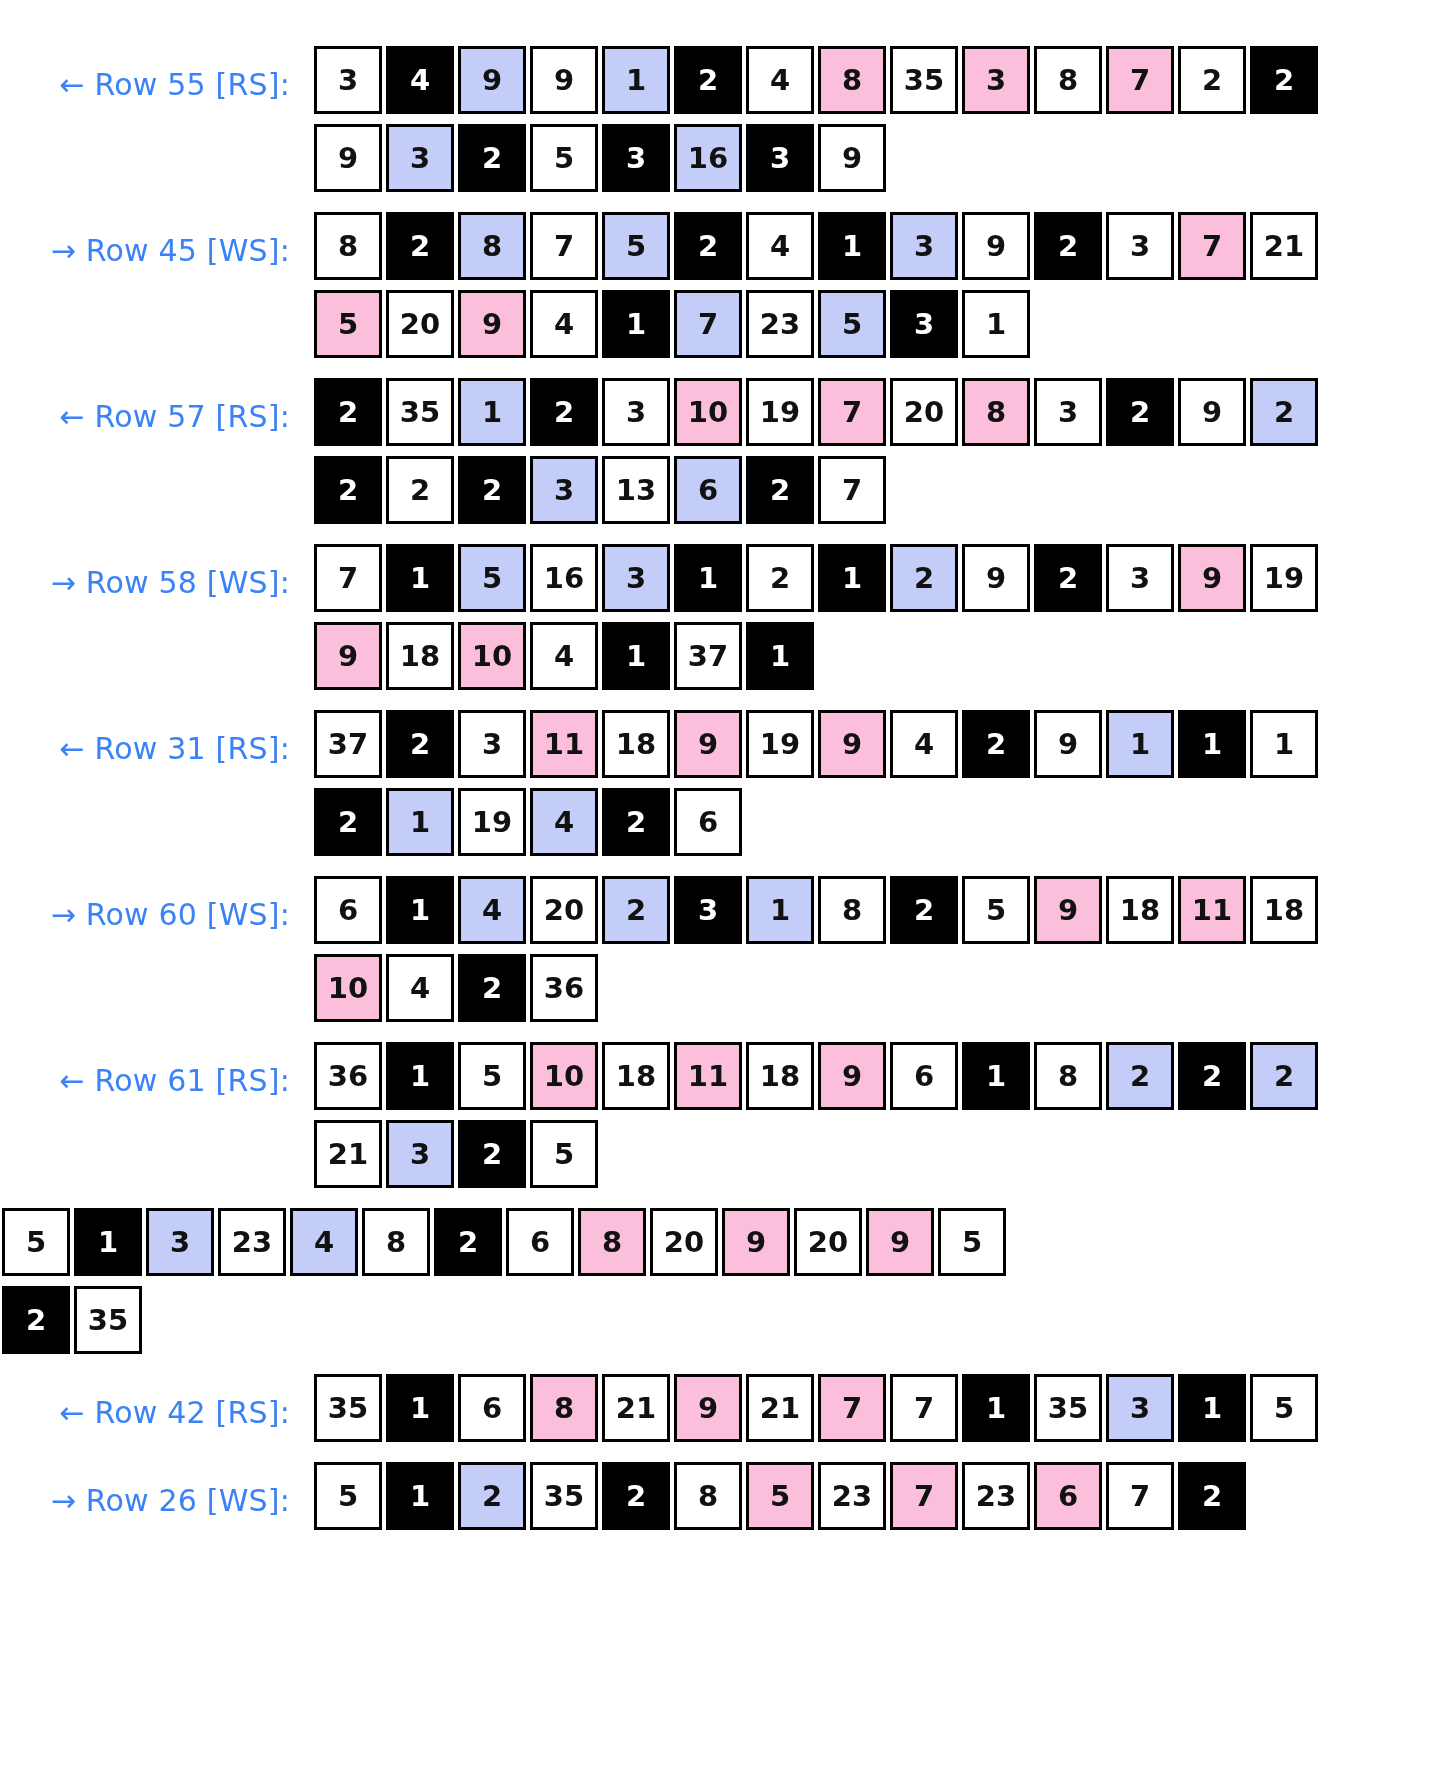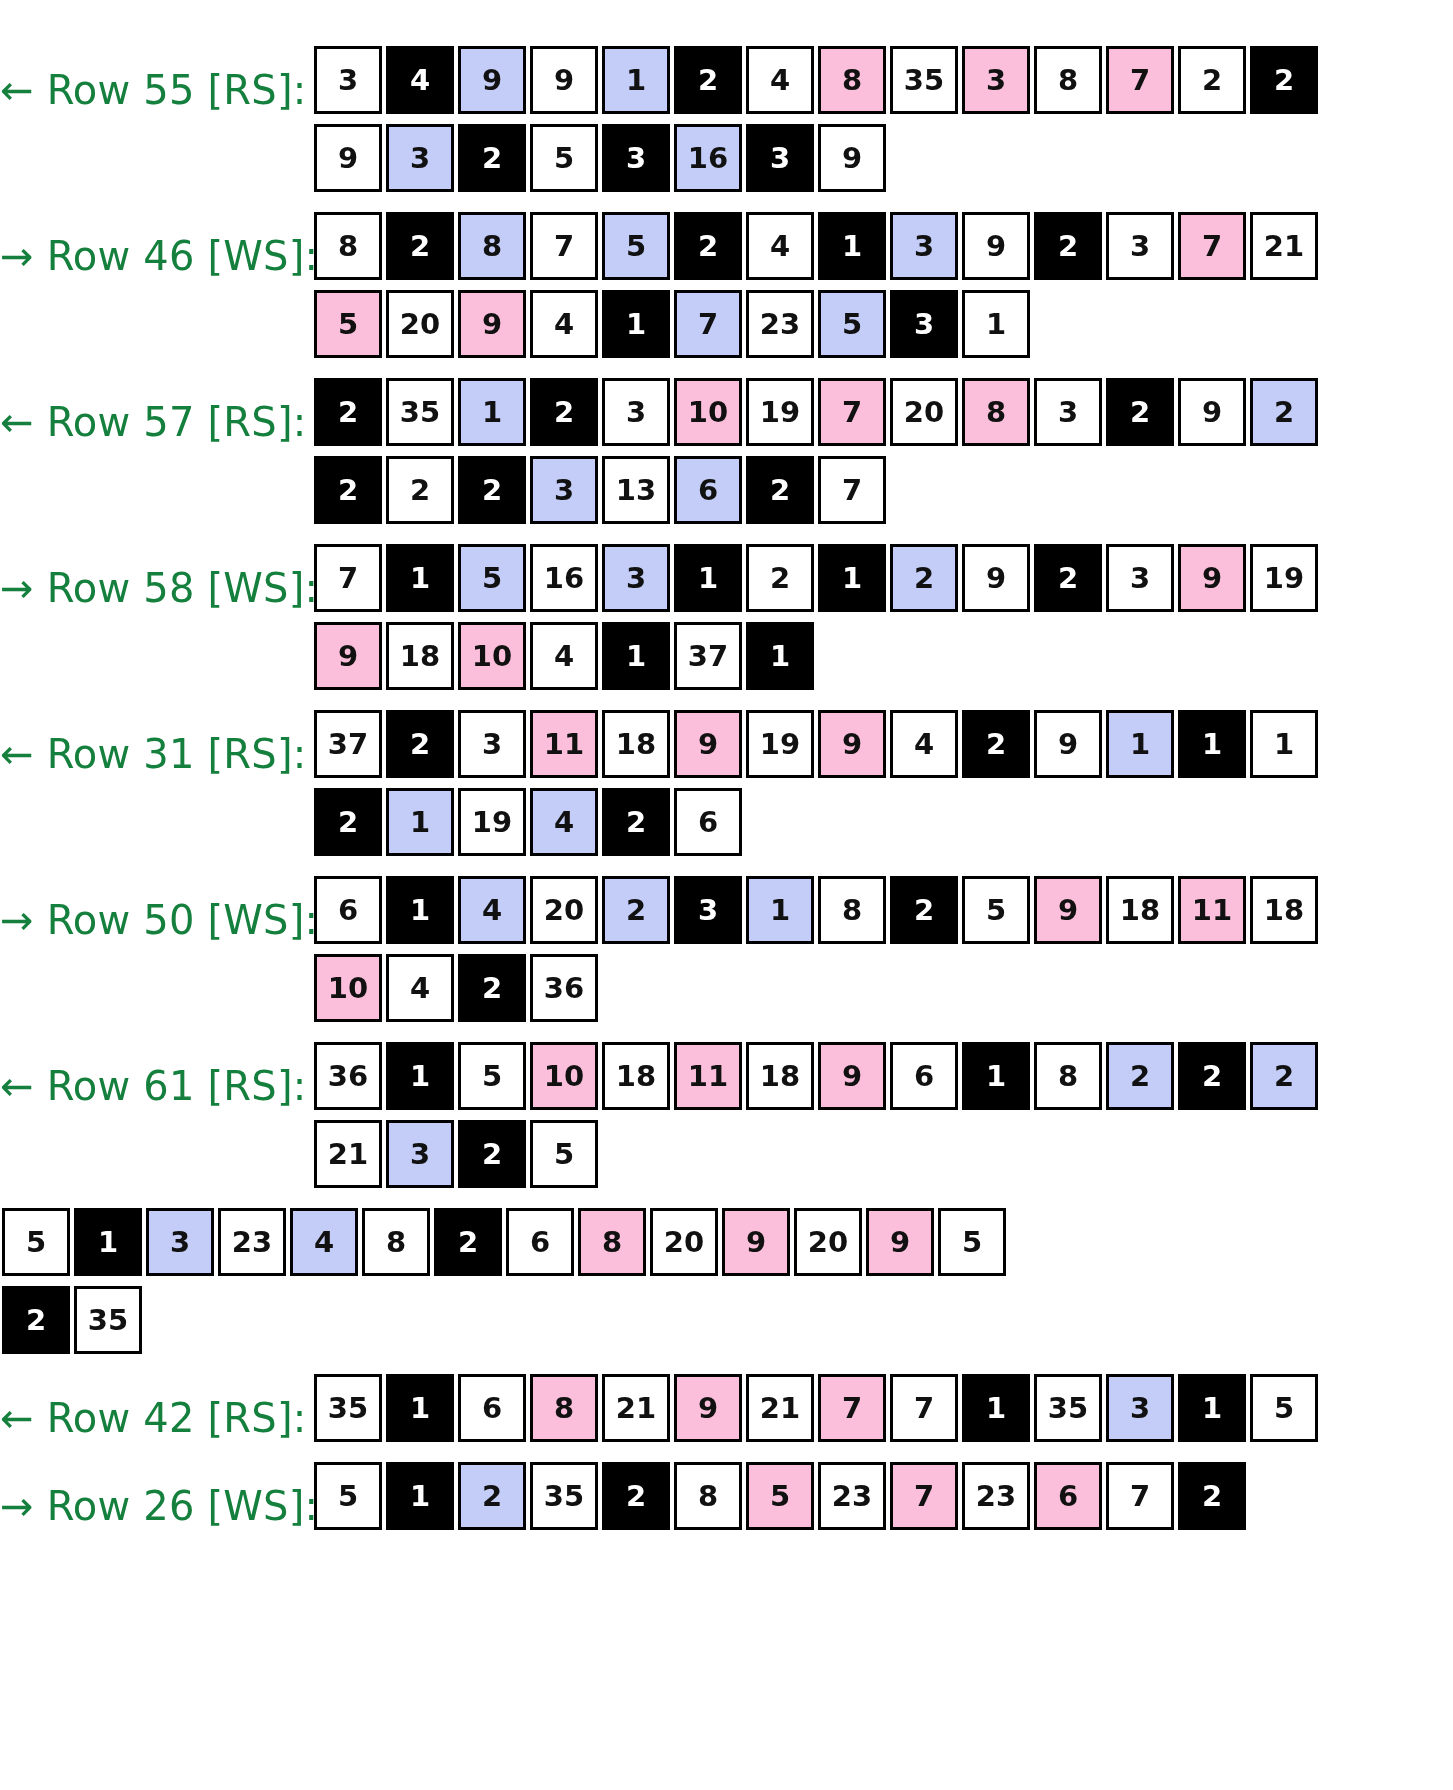--- a/index.html
+++ b/index.html
@@ -19,25 +19,25 @@
   .row-block {
     display: flex;
     align-items: flex-start;
     margin-bottom: 10px;
   }
   .row-label {
     width: 290px;
     min-width: 290px;
     text-align: right;
     padding-right: 22px;
-    font-size: 40px;
+    font-size: 30px;
     line-height: 1.1;
     padding-top: 22px;
     white-space: nowrap;
-    color: #15803d;
+    color: #3b82f6;
     letter-spacing: 0.2px;
   }
   .cells {
     display: flex;
     flex-wrap: wrap;
     width: 1010px;
   }
   .cell {
     width: 68px;
     height: 68px;
@@ -82,21 +82,21 @@
         <div class="cell blue">3</div>
         <div class="cell black">2</div>
         <div class="cell white">5</div>
         <div class="cell black">3</div>
         <div class="cell blue">16</div>
         <div class="cell black">3</div>
         <div class="cell white">9</div>
       </div>
     </div>
     <div class="row-block">
-      <div class="row-label">→ Row 46 [WS]:</div>
+      <div class="row-label">→ Row 45 [WS]:</div>
       <div class="cells">
         <div class="cell white">8</div>
         <div class="cell black">2</div>
         <div class="cell blue">8</div>
         <div class="cell white">7</div>
         <div class="cell blue">5</div>
         <div class="cell black">2</div>
         <div class="cell white">4</div>
         <div class="cell black">1</div>
         <div class="cell blue">3</div>
@@ -189,21 +189,21 @@
         <div class="cell white">1</div>
         <div class="cell black">2</div>
         <div class="cell blue">1</div>
         <div class="cell white">19</div>
         <div class="cell blue">4</div>
         <div class="cell black">2</div>
         <div class="cell white">6</div>
       </div>
     </div>
     <div class="row-block">
-      <div class="row-label">→ Row 50 [WS]:</div>
+      <div class="row-label">→ Row 60 [WS]:</div>
       <div class="cells">
         <div class="cell white">6</div>
         <div class="cell black">1</div>
         <div class="cell blue">4</div>
         <div class="cell white">20</div>
         <div class="cell blue">2</div>
         <div class="cell black">3</div>
         <div class="cell blue">1</div>
         <div class="cell white">8</div>
         <div class="cell black">2</div>

